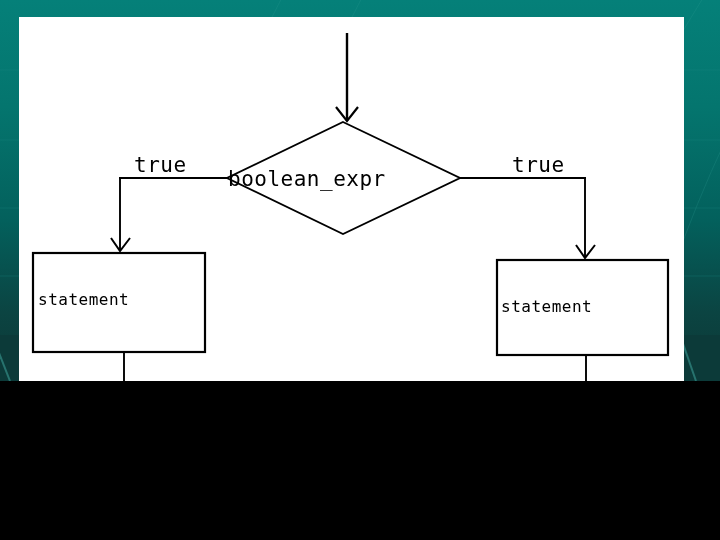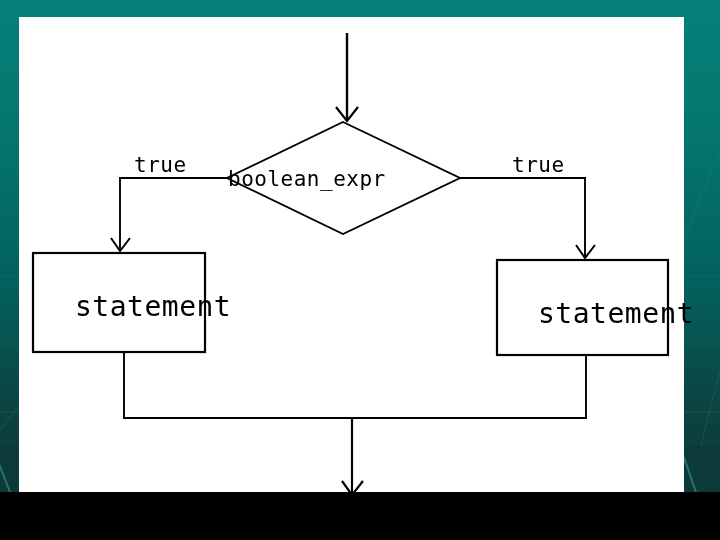--- a/index.html
+++ b/index.html
@@ -3,21 +3,21 @@
 <meta charset="utf-8">
 <style>
   html, body {
     margin: 0;
     padding: 0;
     background: #000;
   }
   #slide {
     position: relative;
     width: 720px;
-    height: 492px;
+    height: 381px;
     overflow: hidden;
     font-family: "DejaVu Sans Mono", monospace;
   }
   
   .bg-base {
     position: absolute;
     inset: 0;
     background: linear-gradient(180deg, #058079 0%, #04756e 28%, #03605c 58%, #0b4442 82%, #0d3735 100%);
   }
   .bg-arcs {
@@ -54,22 +54,21 @@
     inset: 0;
   }
   .node-label {
     position: absolute;
     color: #000;
     font-family: "DejaVu Sans Mono", monospace;
     white-space: nowrap;
     letter-spacing: .5px;
   }
   .stmt-label {
-    font-size: 28px;
-    margin-left: 37px;
+    font-size: 16px;
   }
   .cond-label {
     font-size: 21px;
   }
   .edge-label {
     font-size: 21px;
   }
 </style>
 </head>
 <body>

